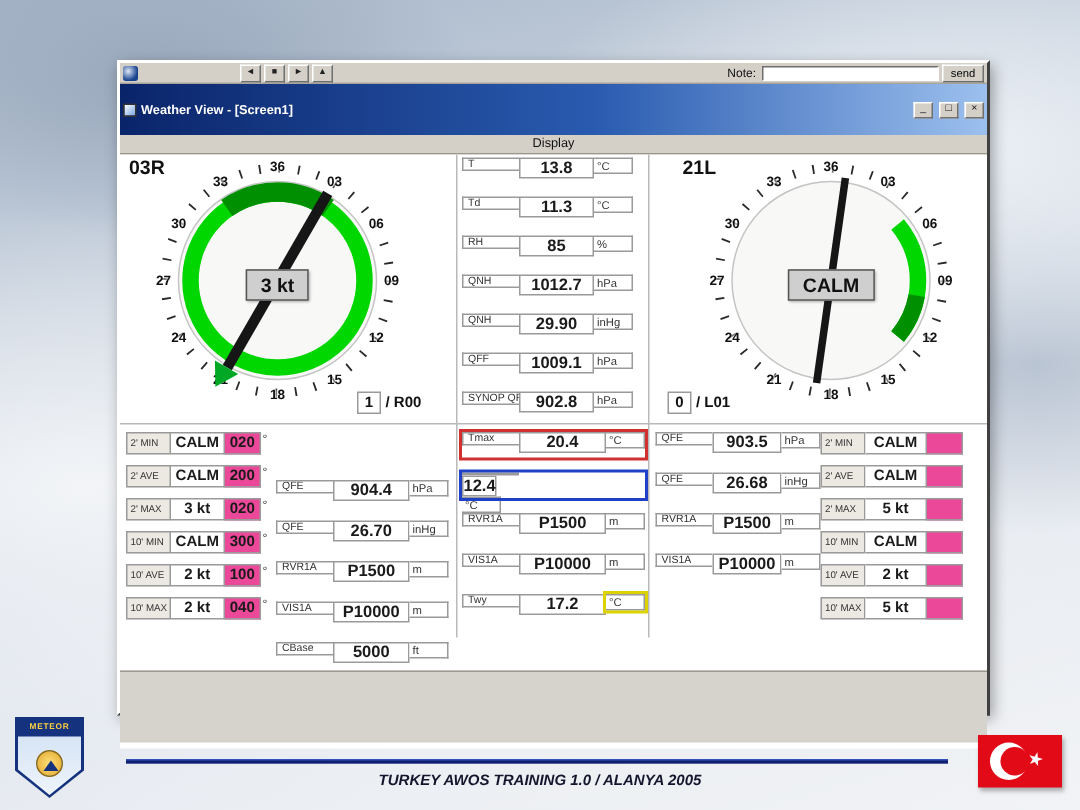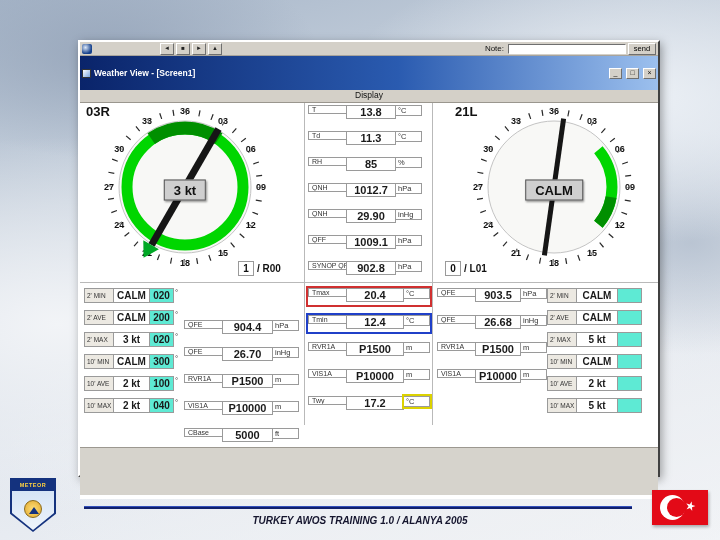--- a/index.html
+++ b/index.html
@@ -70,32 +70,32 @@
   .ro { display:flex; height:17px; align-items:flex-start; }
   .pitch26 .ro { margin-bottom:9px; }
   .pitch27 .ro { margin-bottom:10px; }
   .ro-l { width:38px; background:#fff; border:1px solid #9a9a9a; border-right:none;
     font-size:7px; color:#333; display:flex; align-items:center; padding-left:3px; overflow:hidden; white-space:nowrap; }
   .ro-v { flex:1; background:#fff; border:1px solid #9a9a9a; font-size:11px; font-weight:bold;
     color:#1a1a1a; display:flex; align-items:center; justify-content:center; white-space:nowrap; }
   .ro-u { width:26px; background:#fff; border:1px solid #9a9a9a; border-left:none;
     font-size:7.5px; color:#333; display:flex; align-items:center; padding-left:2px; }
   .st-red  { outline:2px solid #d03030; }
-  .st-blue { outline:2px solid #2040c8; }
+  .st-blue { outline:2px solid #2040c8;flex-direction:column; }
   .st-yellow .ro-u { outline:2px solid #dcd200; }
 
   
   .wr { display:flex; height:15px; }
   .windcol .wr { margin-bottom:7px; }
   .windcol .wr:nth-child(4) { margin-top:2px; }
   .wr-l { width:30px; background:#ece9e2; border:1px solid #9a9a9a; font-size:6.5px; color:#333;
     display:flex; align-items:center; padding-left:2px; white-space:nowrap; overflow:hidden; }
   .wr-s { flex:1; background:#fff; border:1px solid #9a9a9a; border-left:none; font-size:10px;
     font-weight:bold; color:#1a1a1a; display:flex; align-items:center; justify-content:center; white-space:nowrap; }
-  .wr-d { width:24px; background:#5eead4; border:1px solid #9a9a9a; border-left:none; font-size:10px;
+  .wr-d { width:24px; background:#ec4899; border:1px solid #9a9a9a; border-left:none; font-size:10px;
     font-weight:bold; color:#1a1a1a; display:flex; align-items:center; justify-content:center;text-align:right; }
   .wr-u { width:9px; font-size:8px; color:#333; display:flex; align-items:flex-start; padding-left:1px; }
 
   .selector { position:absolute; display:flex; align-items:center; gap:3px;
     font-size:10px; font-weight:bold; color:#111; }
   .sel-val { width:16px; height:15px; background:#fff; border:1px solid #9a9a9a;
     display:flex; align-items:center; justify-content:center; }
 
   .metar { position:absolute; left:3px; top:326px; width:568px; height:15px; background:#fff;
     border:1px solid #8a8a8a; font-size:8px; color:#111; display:flex; align-items:center;

